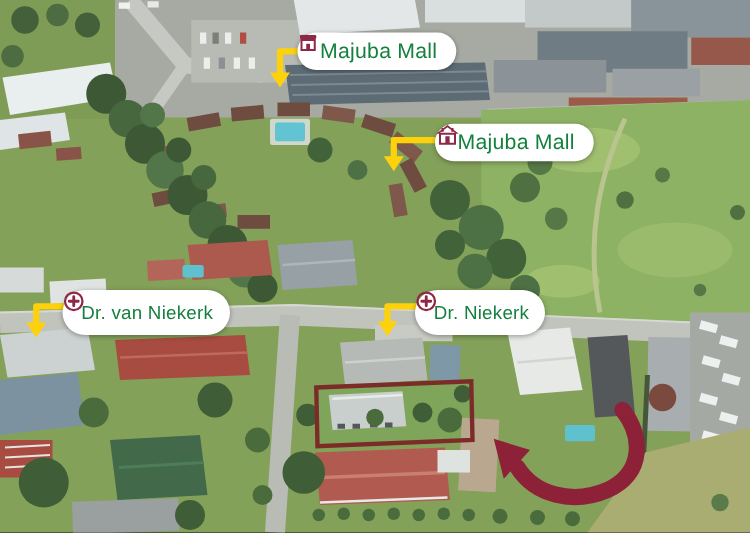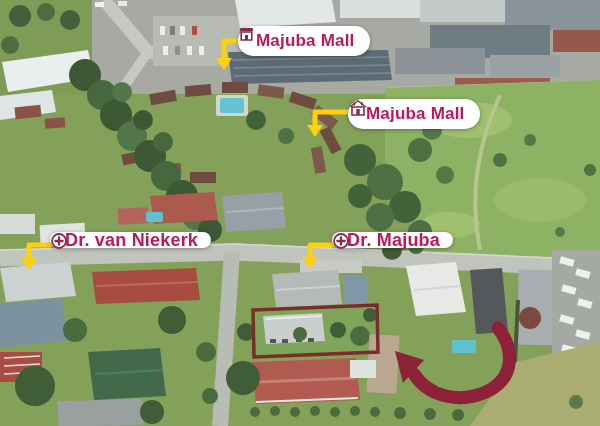--- a/index.html
+++ b/index.html
@@ -6,25 +6,25 @@
   #stage{
     position:relative;width:600px;height:426px;overflow:hidden;
     font-family:"Liberation Sans","DejaVu Sans",sans-serif;
     -webkit-font-smoothing:antialiased;
   }
   #stage svg{position:absolute;left:0;top:0;}
   .pill{
     position:absolute;display:flex;align-items:center;
     background:#ffffff;border-radius:999px;
     box-shadow:0 1px 4px rgba(0,0,0,.35);
-    color:#be185d;font-weight:700;white-space:nowrap;justify-content:center;
+    color:#15803d;font-weight:400;white-space:nowrap;justify-content:center;
   }
   .pill .ic{display:flex;align-items:center;justify-content:center;flex:0 0 auto;}
   .pill-lg{height:30px;padding:0 15px 0 10px;gap:8px;font-size:17px;letter-spacing:.2px;}
-  .pill-md{height:16px;padding:0 13px 0 8px;gap:7px;font-size:18px;letter-spacing:.2px;}
+  .pill-md{height:36px;padding:0 13px 0 8px;gap:7px;font-size:15px;letter-spacing:.2px;}
   #majuba-mall-pill{left:238px;top:26px;}
   #majuba-lodge-pill{left:348px;top:99px;}
   #van-niekerk-pill{left:50px;top:232px;}
   #greaves-pill{left:332px;top:232px;}
 </style>
 </head>
 <body>
 
 <div id="stage">
 
@@ -277,16 +277,16 @@
     <span>Dr. van Niekerk</span>
   </div>
 
   <div class="pill pill-md" id="greaves-pill">
     <span class="ic">
       <svg width="18" height="18" viewBox="0 0 18 18">
         <circle cx="9" cy="9" r="7" fill="none" stroke="#8d2846" stroke-width="1.8"></circle>
         <path d="M9 5.4 V12.6 M5.4 9 H12.6" stroke="#8d2846" stroke-width="2.3" stroke-linecap="round"></path>
       </svg>
     </span>
-    <span>Dr. Majuba</span>
+    <span>Dr. Niekerk</span>
   </div>
 
 </div>
 
 </body></html>

